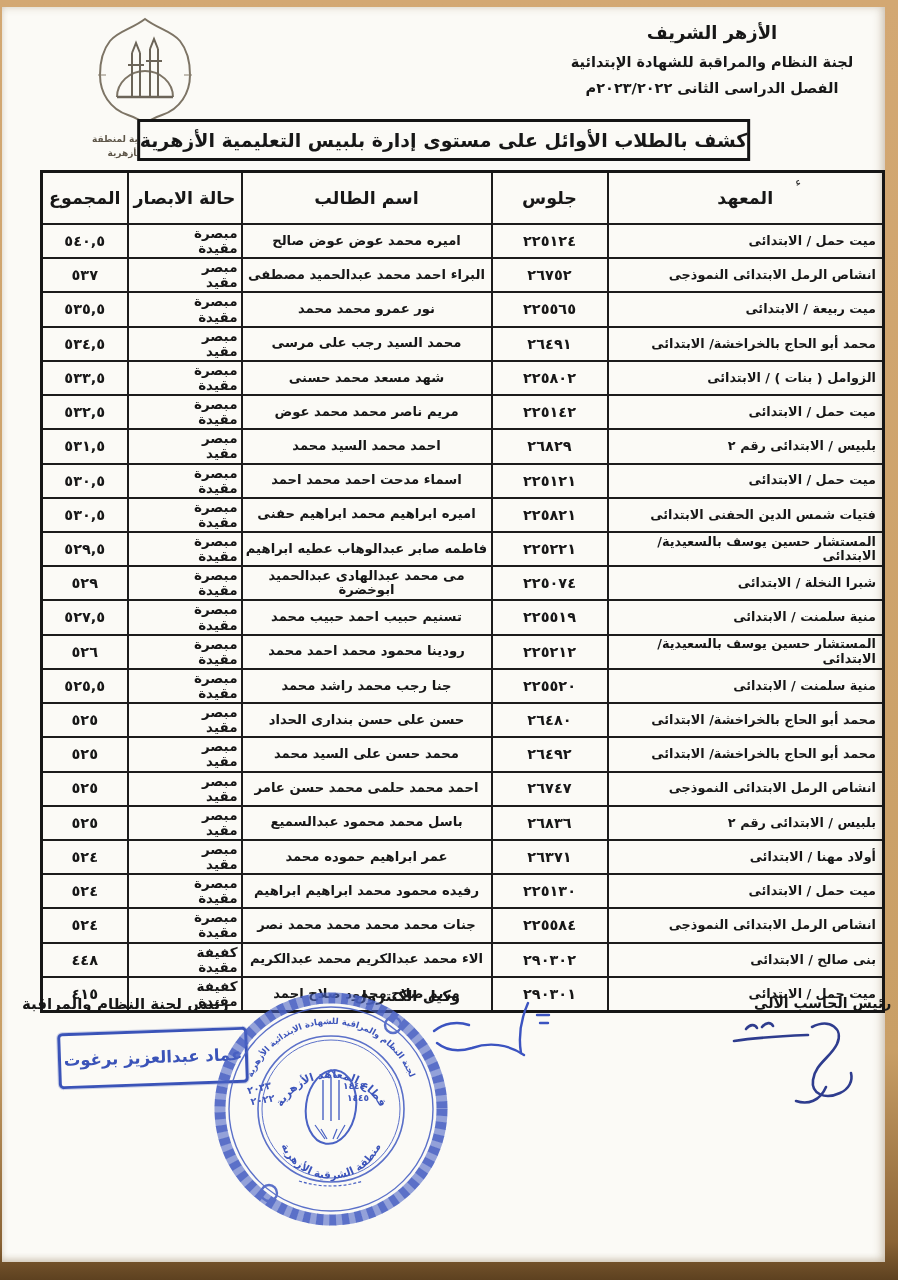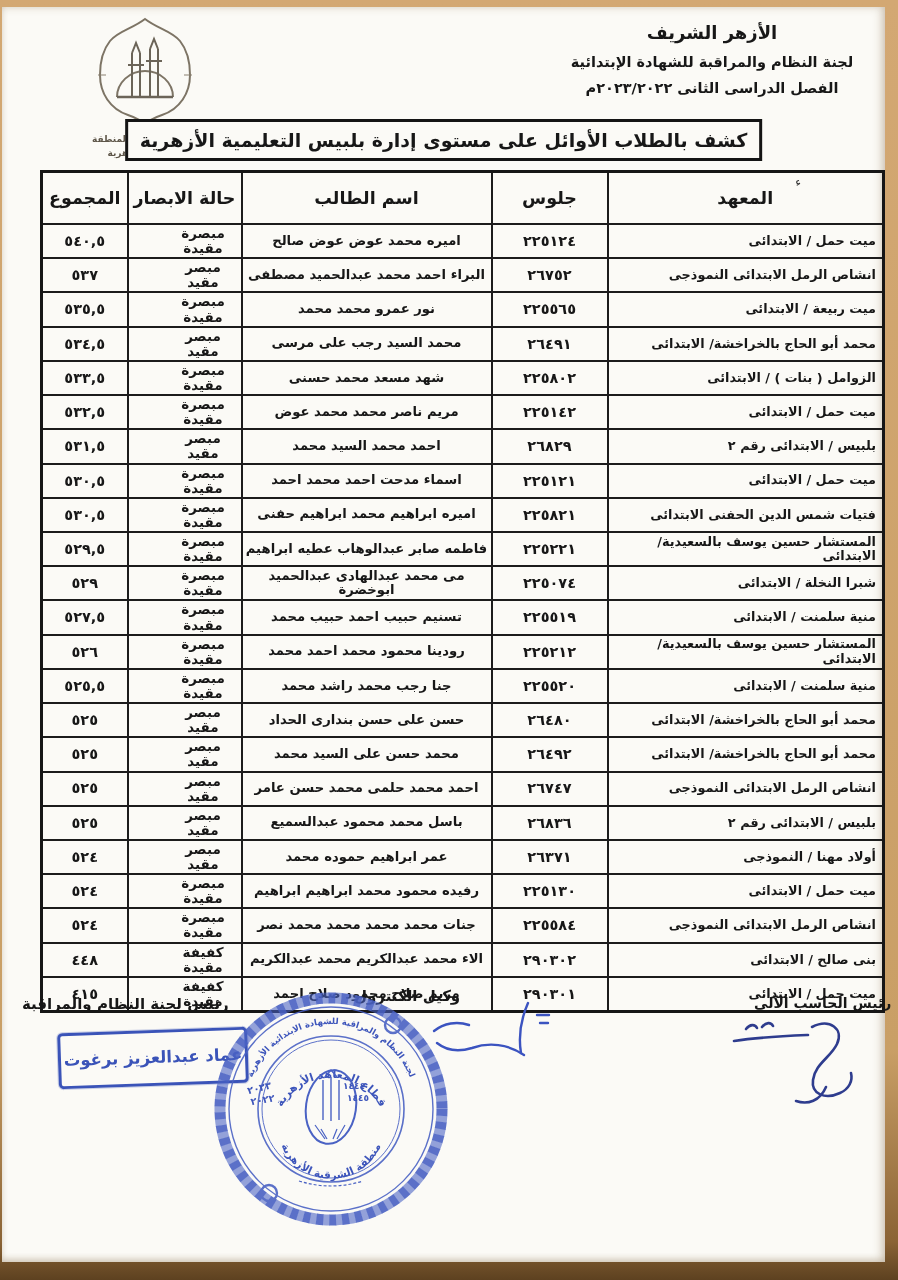--- a/index.html
+++ b/index.html
@@ -19,33 +19,33 @@
   }
   .hdr .l1{font-size:18px;}
   .hdr .l2,.hdr .l3,.hdr .l4{font-size:14.5px;}
   
   .logo{position:absolute;left:53px;top:8px;width:180px;text-align:center;}
   .logo svg{display:block;margin:0 auto;}
   .logo-cap{font-size:9px;font-weight:bold;color:#5d5548;direction:rtl;line-height:1.5;letter-spacing:1px;}
   
   .title-box{
     position:absolute;top:112px;left:50%;transform:translateX(-50%);
-    border:3px solid #141414;padding:7px 12px;white-space:nowrap;
+    border:3px solid #141414;padding:7px 0;white-space:nowrap;
     font-size:19px;font-weight:bold;direction:rtl;background:#fbfaf6;
   }
   
   .tbl-wrap{position:absolute;top:163px;left:38px;}
   table{border-collapse:collapse;direction:rtl;table-layout:fixed;width:842px;border:3px solid #161616;}
   th,td{border:2px solid #1c1c1c;font-weight:bold;overflow:hidden;}
   th{height:50px;font-size:17.5px;padding:0 4px;}
   td{height:30px;padding:1px 3px;line-height:1.12;}
   .c-inst{font-size:12.8px;text-align:right;padding-right:6px;}
   .c-num{font-size:14.5px;text-align:center;}
   .c-name{font-size:13.2px;text-align:center;}
-  .c-vis{font-size:13.5px;text-align:center;padding-left:40px;}
+  .c-vis{font-size:13.5px;padding-left:40px;}
   .hand-mark{position:absolute;top:168px;left:793px;font-size:12px;color:#333;transform:rotate(-12deg);}
   
   .footer{position:absolute;top:968px;left:0;right:0;height:300px;direction:rtl;}
   .f-label{position:absolute;font-weight:bold;white-space:nowrap;}
   .control-label{left:352px;top:12px;font-size:15px;}
   .comp-label{left:752px;top:20px;font-size:14px;}
   .committee-label{left:20px;top:20px;font-size:15px;}
   .name-stamp{
     position:absolute;left:56px;top:55px;width:184px;height:50px;
     border:3px solid #3a53b8;border-radius:5px;transform:rotate(-2deg);
@@ -253,21 +253,21 @@
 
     <tr>
       <td class="c-inst">بلبيس / الابتدائى رقم ٢</td>
       <td class="c-num">٢٦٨٣٦</td>
       <td class="c-name">باسل محمد محمود عبدالسميع</td>
       <td class="c-vis">مبصر مقيد</td>
       <td class="c-num">٥٢٥</td>
     </tr>
 
     <tr>
-      <td class="c-inst">أولاد مهنا / النموذجى</td>
+      <td class="c-inst">أولاد مهنا / الابتدائى</td>
       <td class="c-num">٢٦٣٧١</td>
       <td class="c-name">عمر ابراهيم حموده محمد</td>
       <td class="c-vis">مبصر مقيد</td>
       <td class="c-num">٥٢٤</td>
     </tr>
 
     <tr>
       <td class="c-inst">ميت حمل / الابتدائى</td>
       <td class="c-num">٢٢٥١٣٠</td>
       <td class="c-name">رفيده محمود محمد ابراهيم ابراهيم</td>

